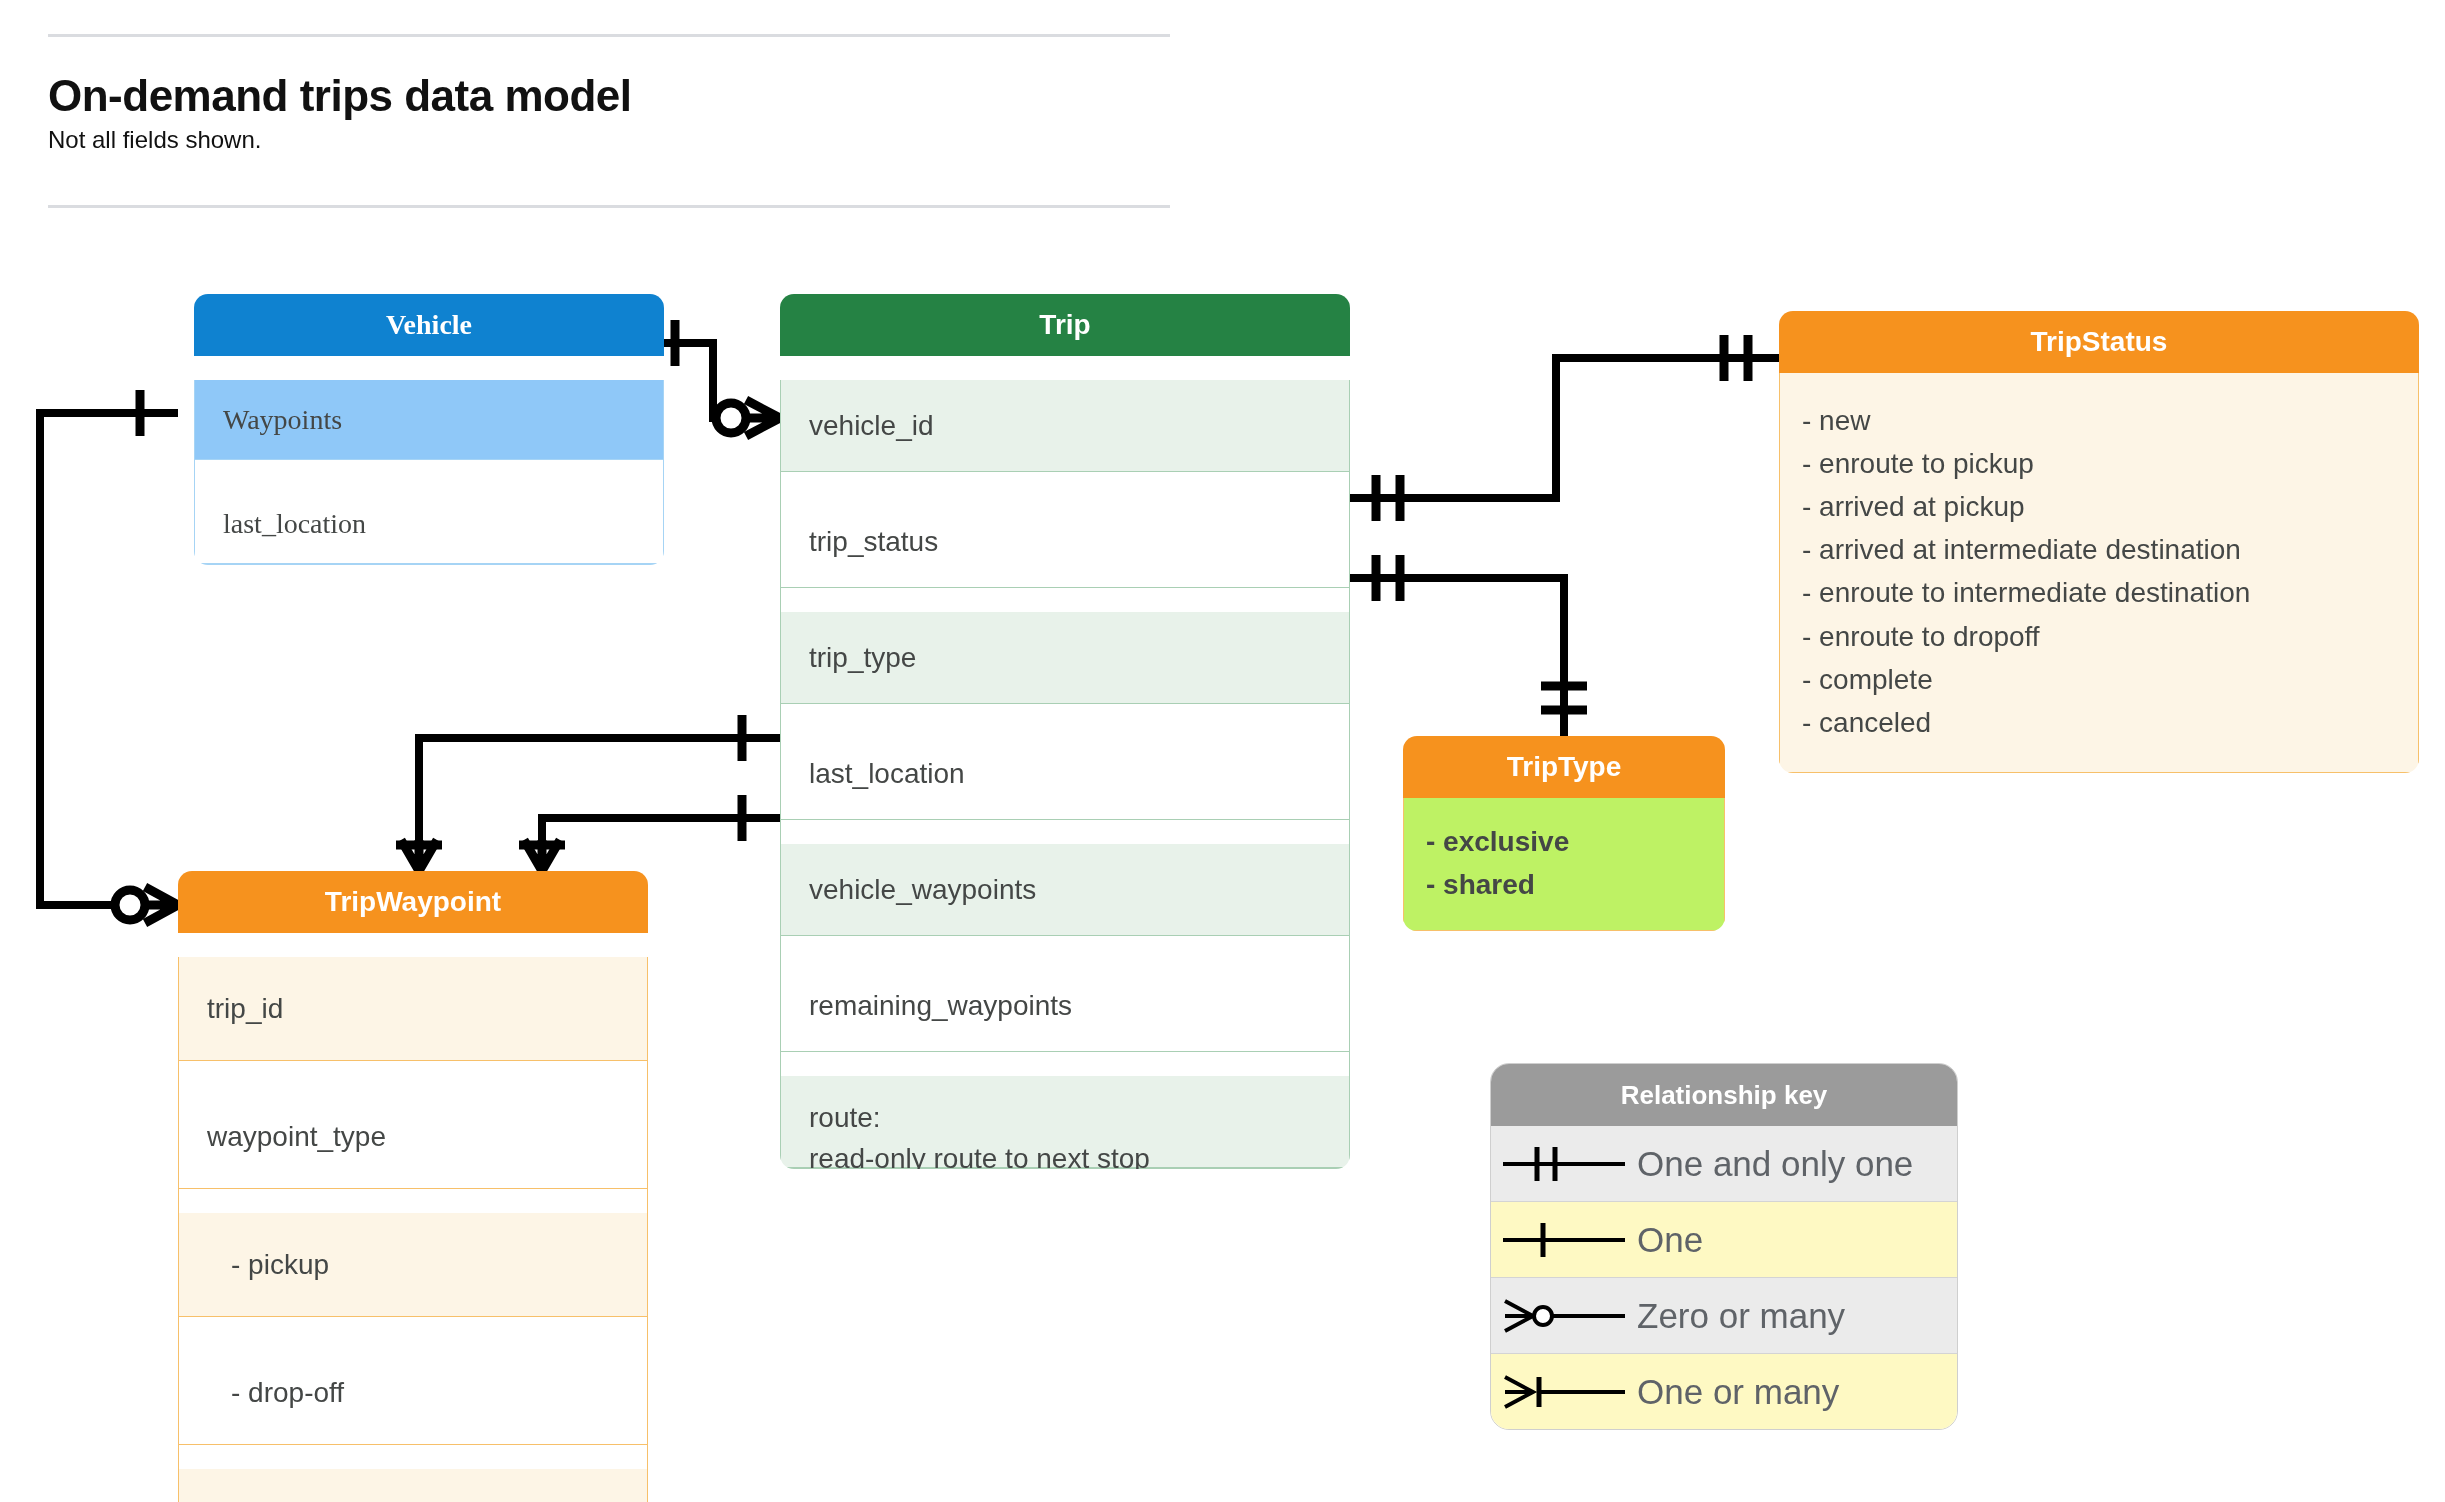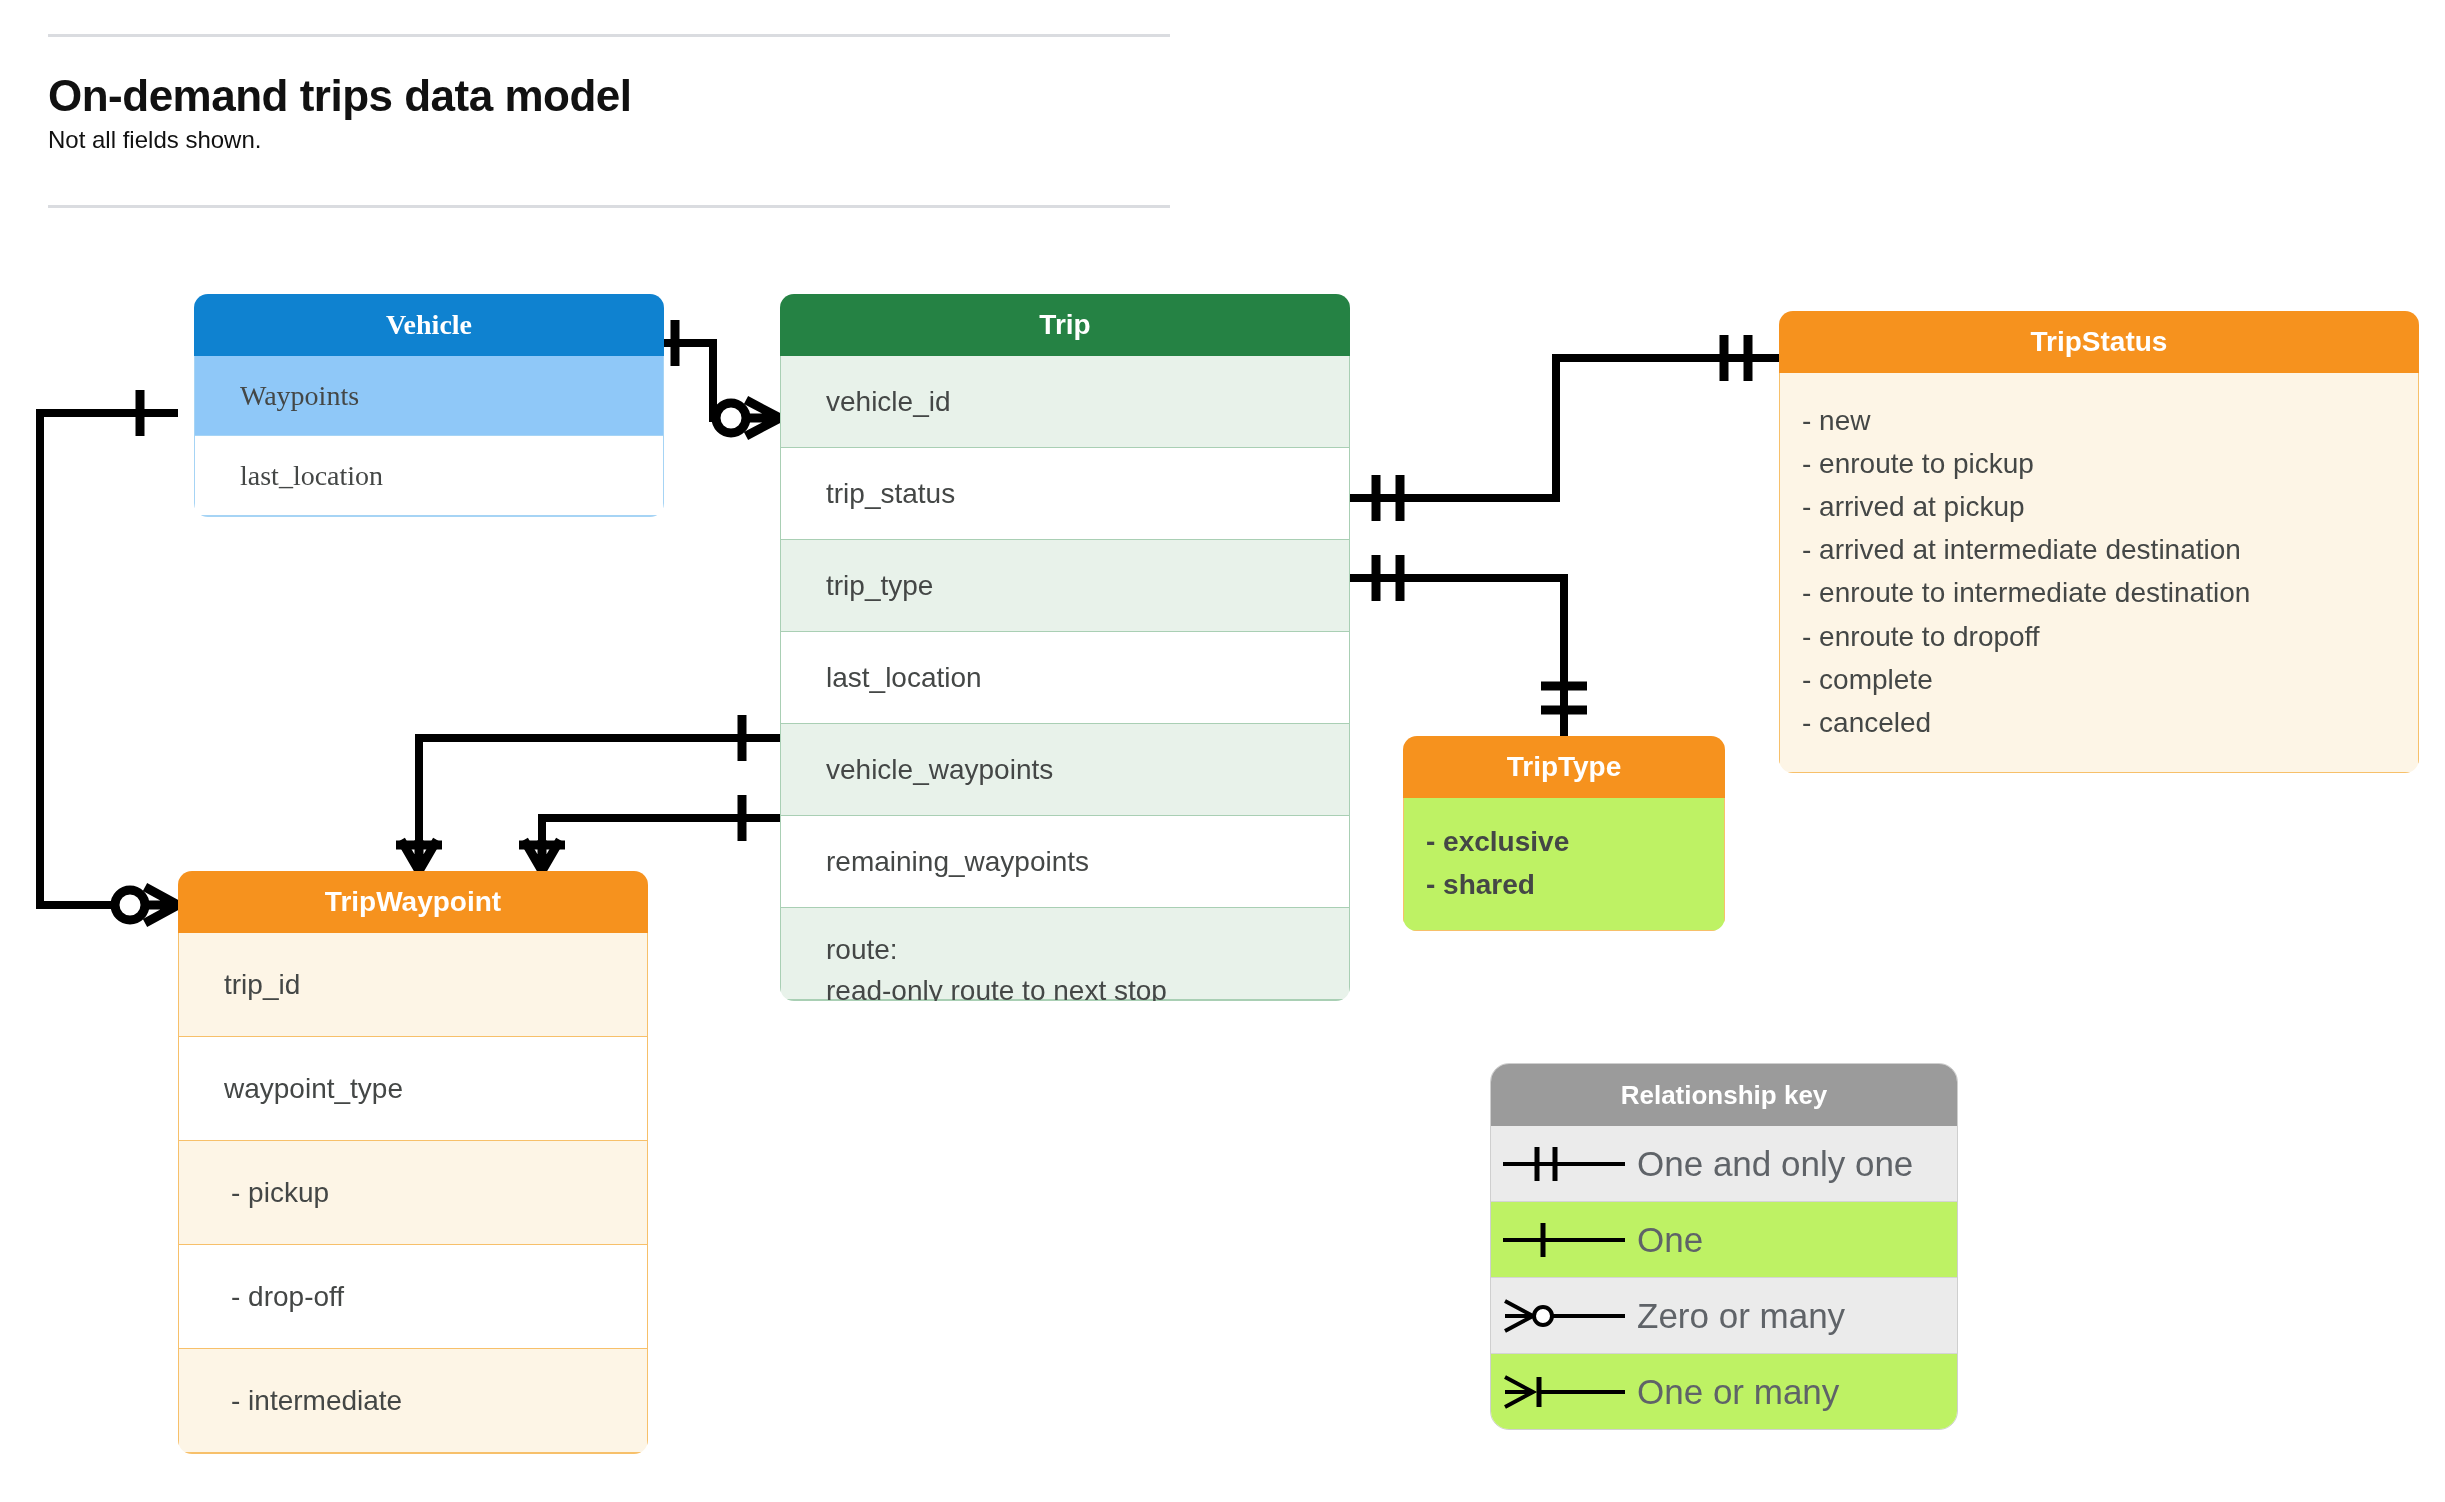--- a/index.html
+++ b/index.html
@@ -12,22 +12,22 @@
   #page-title{font-size:44px;font-weight:700;color:#111111;letter-spacing:-.5px;
               margin:36px 0 0 0;line-height:1.05;}
   #page-subtitle{font-size:24px;color:#111111;margin:8px 0 0 0;line-height:1.1;}
   #rule-bottom{position:absolute;left:48px;top:205px;width:1122px;height:3px;background:#dadce0;}
 
   
   .entity{position:absolute;border-radius:14px;overflow:hidden;}
   .entity .hdr{height:62px;display:flex;align-items:center;justify-content:center;
                color:#ffffff;font-size:28px;font-weight:700;}
   .entity .body{border-style:solid;border-width:0 1px 1px 1px;}
-  .row{display:flex;align-items:center;padding:0 45px;font-size:28px;
-       border-bottom:1px solid transparent;box-sizing:border-box;}
+  .row{display:flex;align-items:center;padding:0 28px;font-size:28px;
+       border-bottom:1px solid transparent;box-sizing:border-box;margin-top:24px;}
   .row:last-child{border-bottom:none;}
   .row.multiline{display:block;padding-top:22px;padding-bottom:22px;line-height:1.45;}
 
   
   #entity-vehicle{left:194px;top:294px;width:470px;font-family:Liberation Serif, serif;}
   #entity-vehicle .hdr{background:#0f82d0;}
   #entity-vehicle .body{border-color:#a6d4f5;background:#ffffff;}
   #entity-vehicle .row{height:80px;border-bottom:1px solid #a6d4f5;}
   #entity-vehicle .row.alt{background:#8fc8f8;}
 
@@ -56,21 +56,21 @@
   #entity-tripwaypoint .row{height:104px;border-bottom:1px solid #f7c06a;}
   #entity-tripwaypoint .row.alt{background:#fdf5e6;}
   #entity-tripwaypoint .row.indent{padding-left:52px;}
 
   
   #relationship-key{position:absolute;left:1490px;top:1063px;width:466px;
                     border-radius:19px;overflow:hidden;border:1px solid #cfcfcf;}
   #relationship-key .hdr{height:62px;background:#9b9b9b;color:#fff;font-size:26px;
                          font-weight:700;display:flex;align-items:center;justify-content:center;}
   .key-row{height:75px;display:flex;align-items:center;border-bottom:1px solid #d4d4d4;
-           background:#bef264;}
+           background:#fef9c3;}
   .key-row:last-child{border-bottom:none;}
   .key-row.alt{background:#ebebeb;}
   .key-sym{width:146px;flex:none;display:flex;align-items:center;justify-content:center;}
   .key-label{font-size:35px;color:#5f6368;}
 
   
   #connectors{position:absolute;left:0;top:0;width:2445px;height:1502px;pointer-events:none;}
 </style>
 </head>
 <body>

